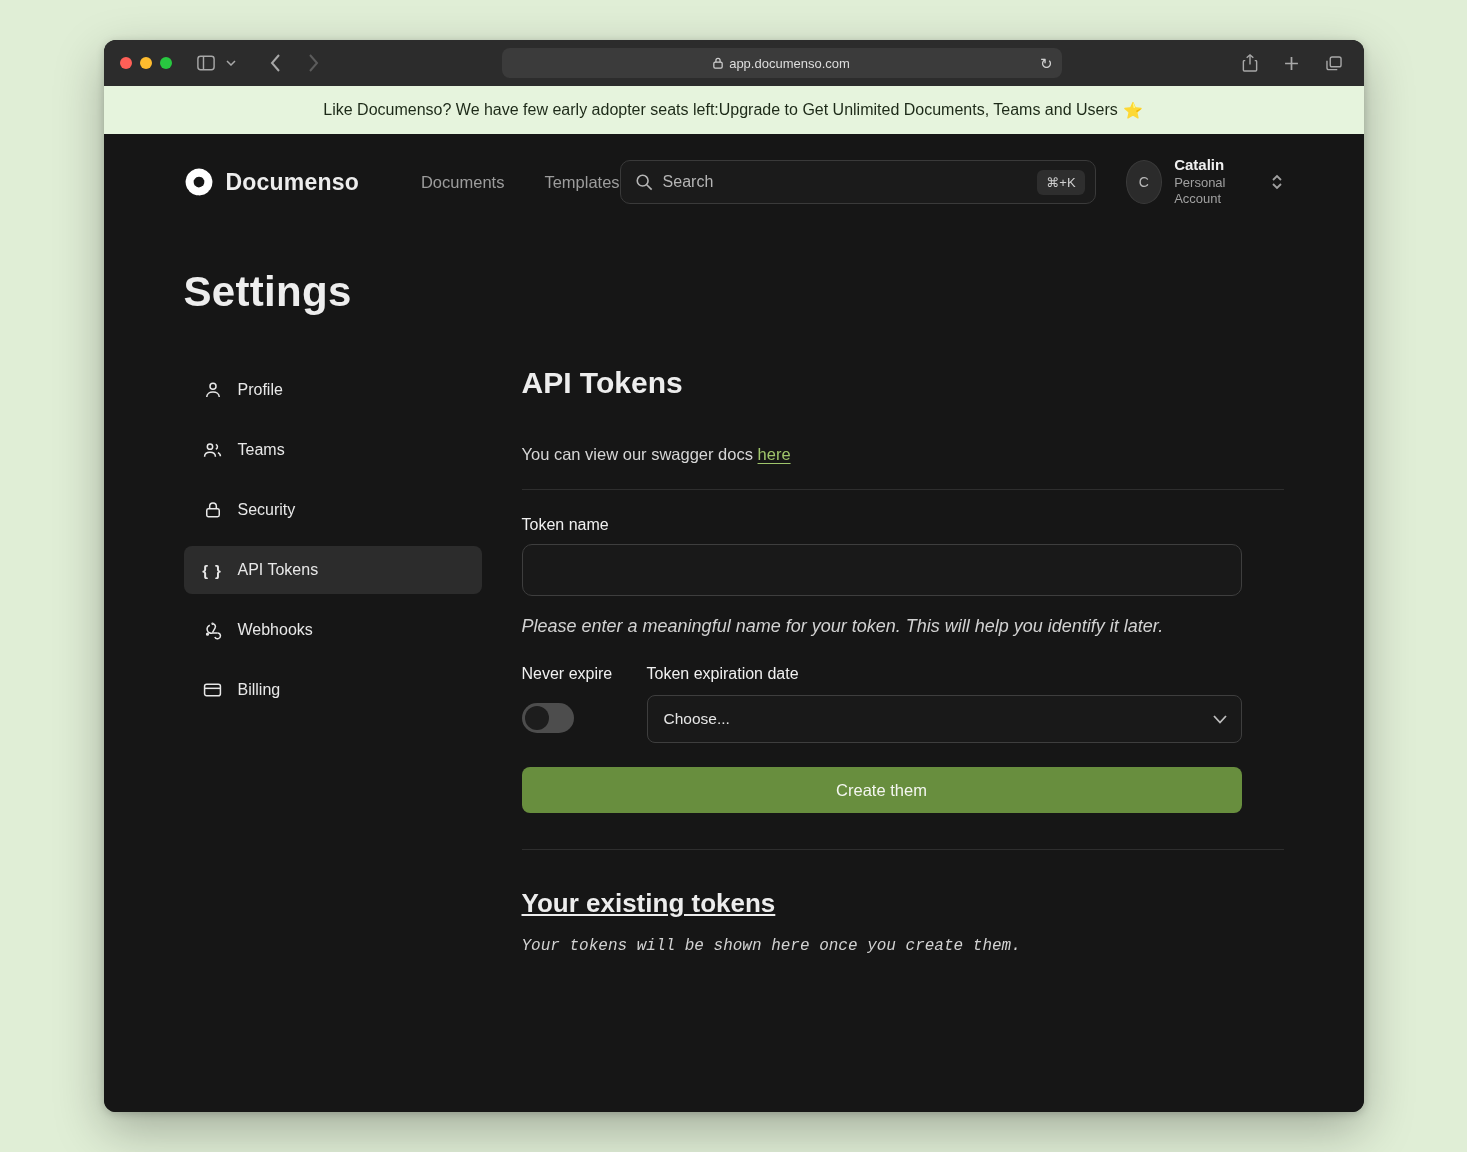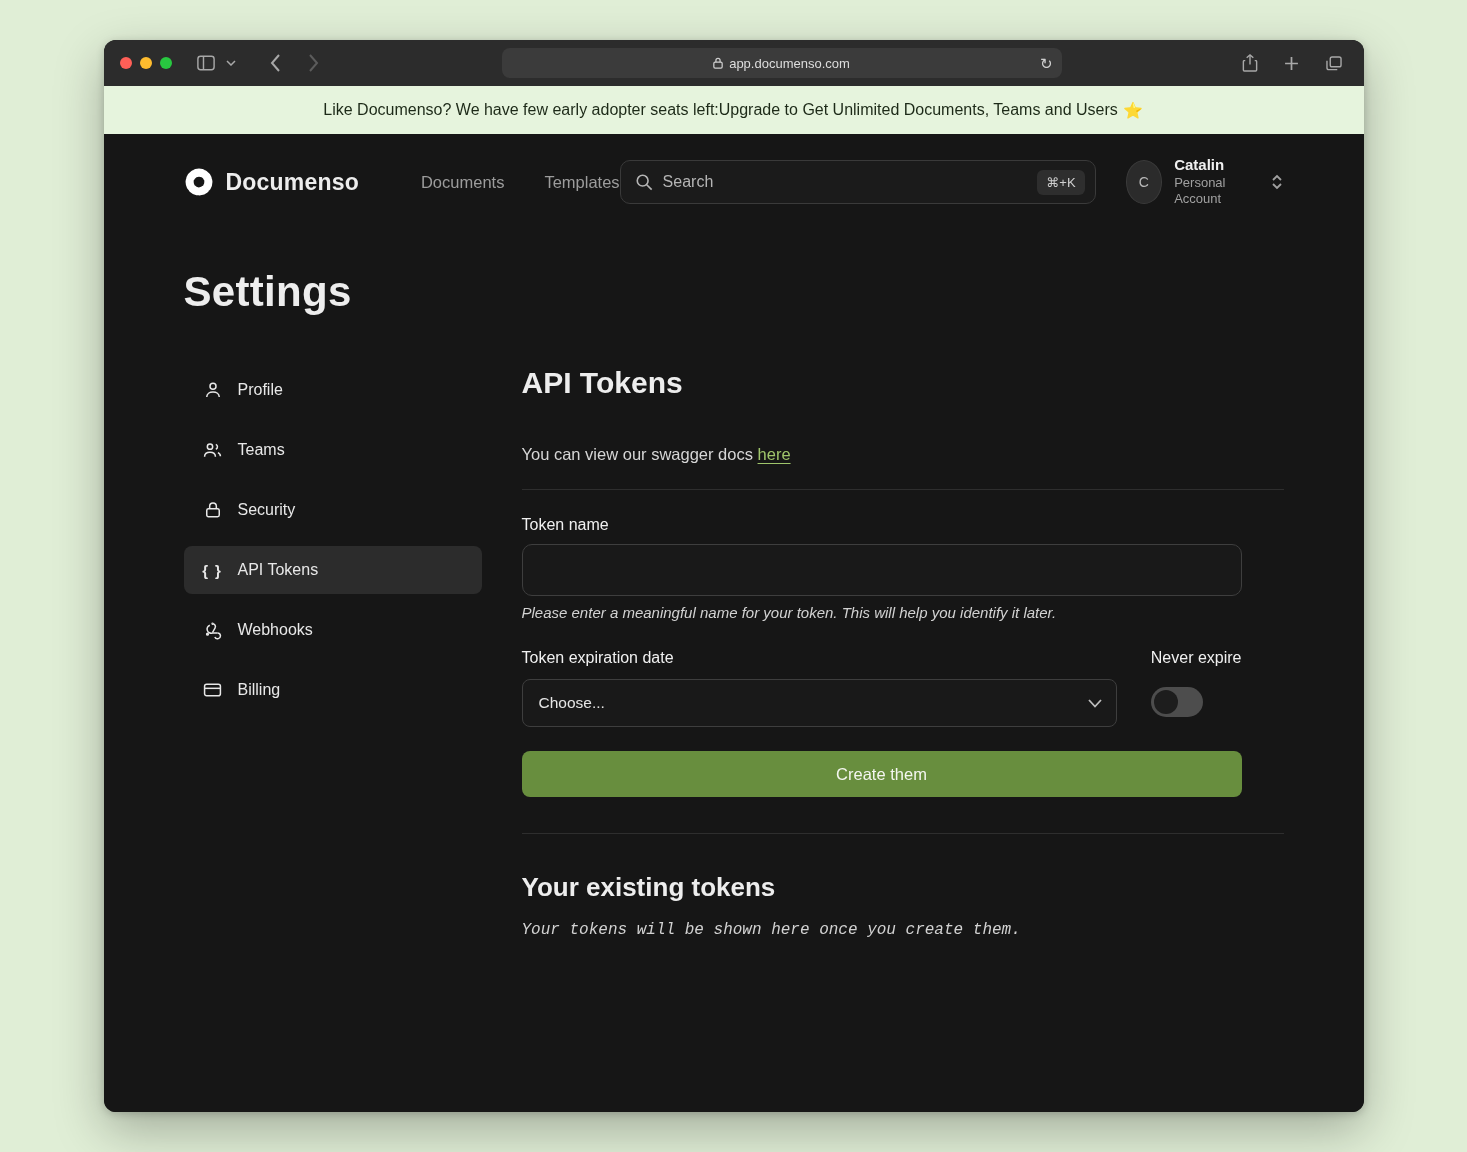--- a/index.html
+++ b/index.html
@@ -109,21 +109,21 @@
   .desc a { color:#9fc56b; text-decoration:underline; text-underline-offset:3px; cursor:pointer; }
   .rule { border:0; border-top:1px solid #2e2e2e; margin-top:22px; }
   .form { width:720px; }
   .field-label { display:block; font-size:16px; font-weight:500; margin-top:26px; color:#f0f0f0; }
   .text-input {
     width:100%; height:52px; margin-top:10px;
     background:#191919; border:1px solid #3e3e3e; border-radius:10px;
     color:#e9e9e9; font-size:16px; padding:0 16px;
     outline:none; font-family:inherit;
   }
-  .help { margin-top:8px; font-style:italic; font-size:15px; color:#d2d2d2; }
+  .help { margin-top:20px; font-style:italic; font-size:18px; color:#d2d2d2; }
   .exp-row { display:flex; justify-content:space-between; margin-top:28px; }
   .exp-col { display:flex; flex-direction:column; }
   .exp-col .field-label { margin-top:0; }
   .select {
     width:595px; height:48px; margin-top:12px;
     border:1px solid #3e3e3e; border-radius:8px; background:#191919;
     display:flex; align-items:center; justify-content:space-between;
     padding:0 14px 0 16px; cursor:pointer;
     color:#e5e5e5; font-size:15.5px;
   }
@@ -137,21 +137,21 @@
     position:absolute; top:3px; left:3px;
     width:24px; height:24px; border-radius:50%;
     background:#1d1d1d;
   }
   .btn-primary {
     width:720px; height:46px; margin-top:24px;
     background:#688e3e; border:0; border-radius:8px;
     color:#f4f6f0; font-size:16.5px; font-weight:500;
     cursor:pointer; font-family:inherit;
   }
-  .existing h2 { font-size:26px; font-weight:700; margin-top:38px; }
+  .existing h2 { font-size:26px; font-weight:700; margin-top:38px;text-decoration:underline; }
   .existing .empty { margin-top:18px; font-style:italic; font-size:16px; color:#d2d2d2;font-family:Liberation Mono, monospace; }
 </style>
 </head>
 <body>
 
 <div class="window">
 
   <div class="titlebar">
     <div class="lights">
       <div class="light red"></div>
@@ -333,37 +333,37 @@
             <span>You can view our swagger docs </span><a>here</a>
           </p>
           <hr class="rule">
 
           <div class="form">
             <label class="field-label">Token name</label>
             <input class="text-input" type="text" style="">
             <p class="help">Please enter a meaningful name for your token. This will help you identify it later.</p>
 
             <div class="exp-row">
+              <div class="exp-col">
+                <label class="field-label">Never expire</label>
+                <div class="toggle">
+                  <div class="knob"></div>
+                </div>
+              </div>
               <div class="exp-col">
                 <label class="field-label">Token expiration date</label>
                 <div class="select">
                   <span>Choose...</span>
                   <span class="chev">
                     <svg width="14" height="9" viewBox="0 0 14 9" fill="none" stroke="currentColor" stroke-width="1.8">
                         <polyline points="1,1 7,7.5 13,1"></polyline>
                       </svg>
                   </span>
                 </div>
               </div>
-              <div class="exp-col">
-                <label class="field-label">Never expire</label>
-                <div class="toggle">
-                  <div class="knob"></div>
-                </div>
-              </div>
             </div>
 
             <button class="btn-primary">Create them</button>
           </div>
 
           <hr class="rule" style="margin-top:36px;">
 
           <div class="existing">
             <h2>Your existing tokens</h2>
             <p class="empty">Your tokens will be shown here once you create them.</p>

